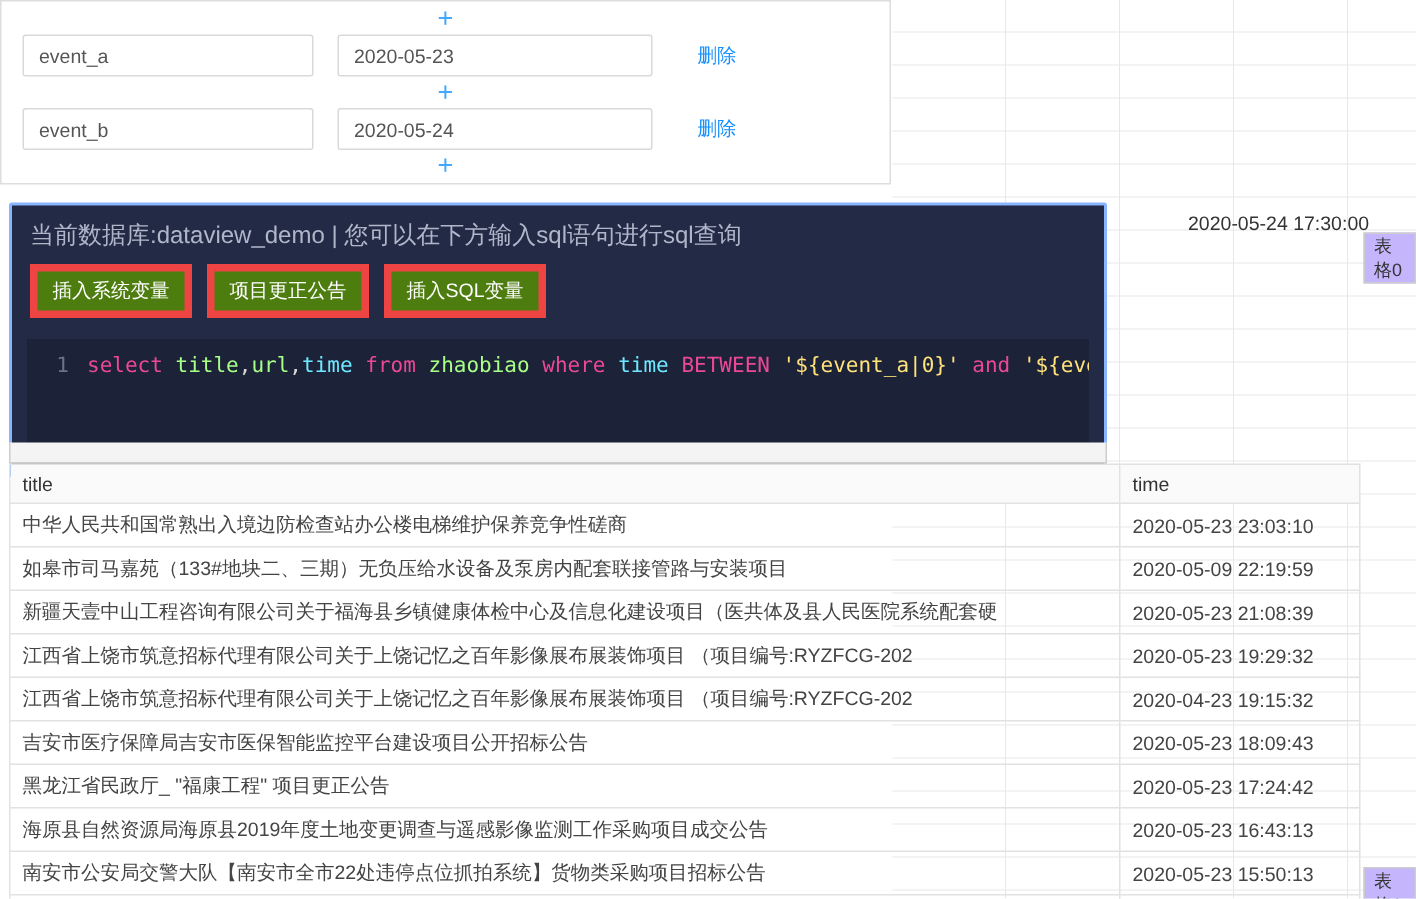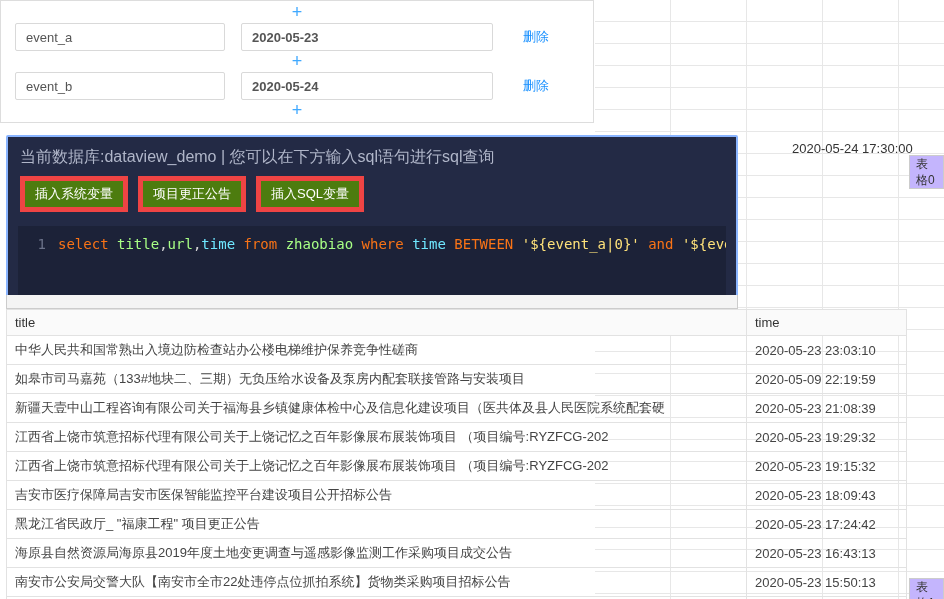--- a/index.html
+++ b/index.html
@@ -3,39 +3,39 @@
 <meta charset="utf-8">
 <style>
   * { box-sizing: border-box; margin: 0; padding: 0; }
   body { font-family: -apple-system, "Helvetica Neue", Arial, sans-serif; font-size: 13px; color: #333; background: #fff; width: 944px; height: 599px; overflow: hidden; position: relative; }
 
   
   .top-panel { background: #fff; border: 1px solid #ddd; padding: 4px 14px 4px 14px; width: 594px; }
   .plus-row { text-align: center; color: #40a9ff; font-size: 18px; line-height: 14px; height: 15px; cursor: pointer; }
   .var-row { display: flex; align-items: center; gap: 16px; padding: 3px 0; }
   .var-input { height: 28px; border: 1px solid #d9d9d9; border-radius: 2px; padding: 0 10px; font-size: 13px; color: #555; }
-  .var-name { width: 210px; }
-  .var-date { width: 252px; font-weight: bold; }
+  .var-name { width: 194px; }
+  .var-date { width: 210px; }
   .del-link { color: #1890ff; cursor: pointer; margin-left: 14px; }
 
   
   .right-grid { position: absolute; top: 0; left: 595px; width: 349px; height: 599px;
     background-image: linear-gradient(#e7e7e7 1px, transparent 1px), linear-gradient(90deg, #e7e7e7 1px, transparent 1px);
     background-size: 76px 22px; background-position: -1px -1px; }
   .timestamp { position: absolute; top: 141px; left: 792px; font-size: 13px; color: #333; }
   .sheet-label { position: absolute; background: #c4b5fd; border: 1px solid #ccc; font-size: 12px; padding: 0 6px; line-height: 16px; }
 
   
   .sql-panel { position: absolute; top: 135px; left: 6px; width: 732px; background: #232a45; color: #d7d7d7; border: 2px solid #89b4ff; border-radius: 2px; }
   .sql-hint { font-size: 16px; color: #b0b6c9; padding: 10px 12px 8px; }
   .sql-btn-row { padding: 0 12px 14px; display: flex; gap: 10px; }
   .sql-btn { background: #4d7c0f; color: #fff; border: 5px solid #ef4444; padding: 4px 10px; font-size: 13px; cursor: pointer; }
   .code-area { background: #1c2238; margin: 0 10px 16px; padding: 10px 10px 48px; font-family: Consolas, monospace; font-size: 14px; white-space: nowrap; overflow: hidden; }
   .ln { color: #6b7289; display: inline-block; width: 18px; text-align: right; margin-right: 12px; }
-  .kw { color: #f97316; }
+  .kw { color: #ec4899; }
   .tbl { color: #6fe7ff; }
   .id { color: #a8ff85; }
   .str { color: #ffe27a; }
 
   
   .sql-scroll-gutter { position: absolute; top: 295px; left: 6px; width: 732px; height: 14px; border: 1px solid #ccc; border-top: none; background: #f4f4f4; }
 
   
   .results { position: absolute; top: 309px; left: 6px; width: 900px; }
   .results table { border-collapse: collapse; width: 100%; table-layout: fixed; }
@@ -105,21 +105,21 @@
         <tr>
           <td>新疆天壹中山工程咨询有限公司关于福海县乡镇健康体检中心及信息化建设项目（医共体及县人民医院系统配套硬</td>
           <td>2020-05-23 21:08:39</td>
         </tr>
         <tr>
           <td>江西省上饶市筑意招标代理有限公司关于上饶记忆之百年影像展布展装饰项目 （项目编号:RYZFCG-202</td>
           <td>2020-05-23 19:29:32</td>
         </tr>
         <tr>
           <td>江西省上饶市筑意招标代理有限公司关于上饶记忆之百年影像展布展装饰项目 （项目编号:RYZFCG-202</td>
-          <td>2020-05-23 19:15:32</td>
+          <td>2020-04-23 19:15:32</td>
         </tr>
         <tr>
           <td>吉安市医疗保障局吉安市医保智能监控平台建设项目公开招标公告</td>
           <td>2020-05-23 18:09:43</td>
         </tr>
         <tr>
           <td>黑龙江省民政厅_ "福康工程" 项目更正公告</td>
           <td>2020-05-23 17:24:42</td>
         </tr>
         <tr>

